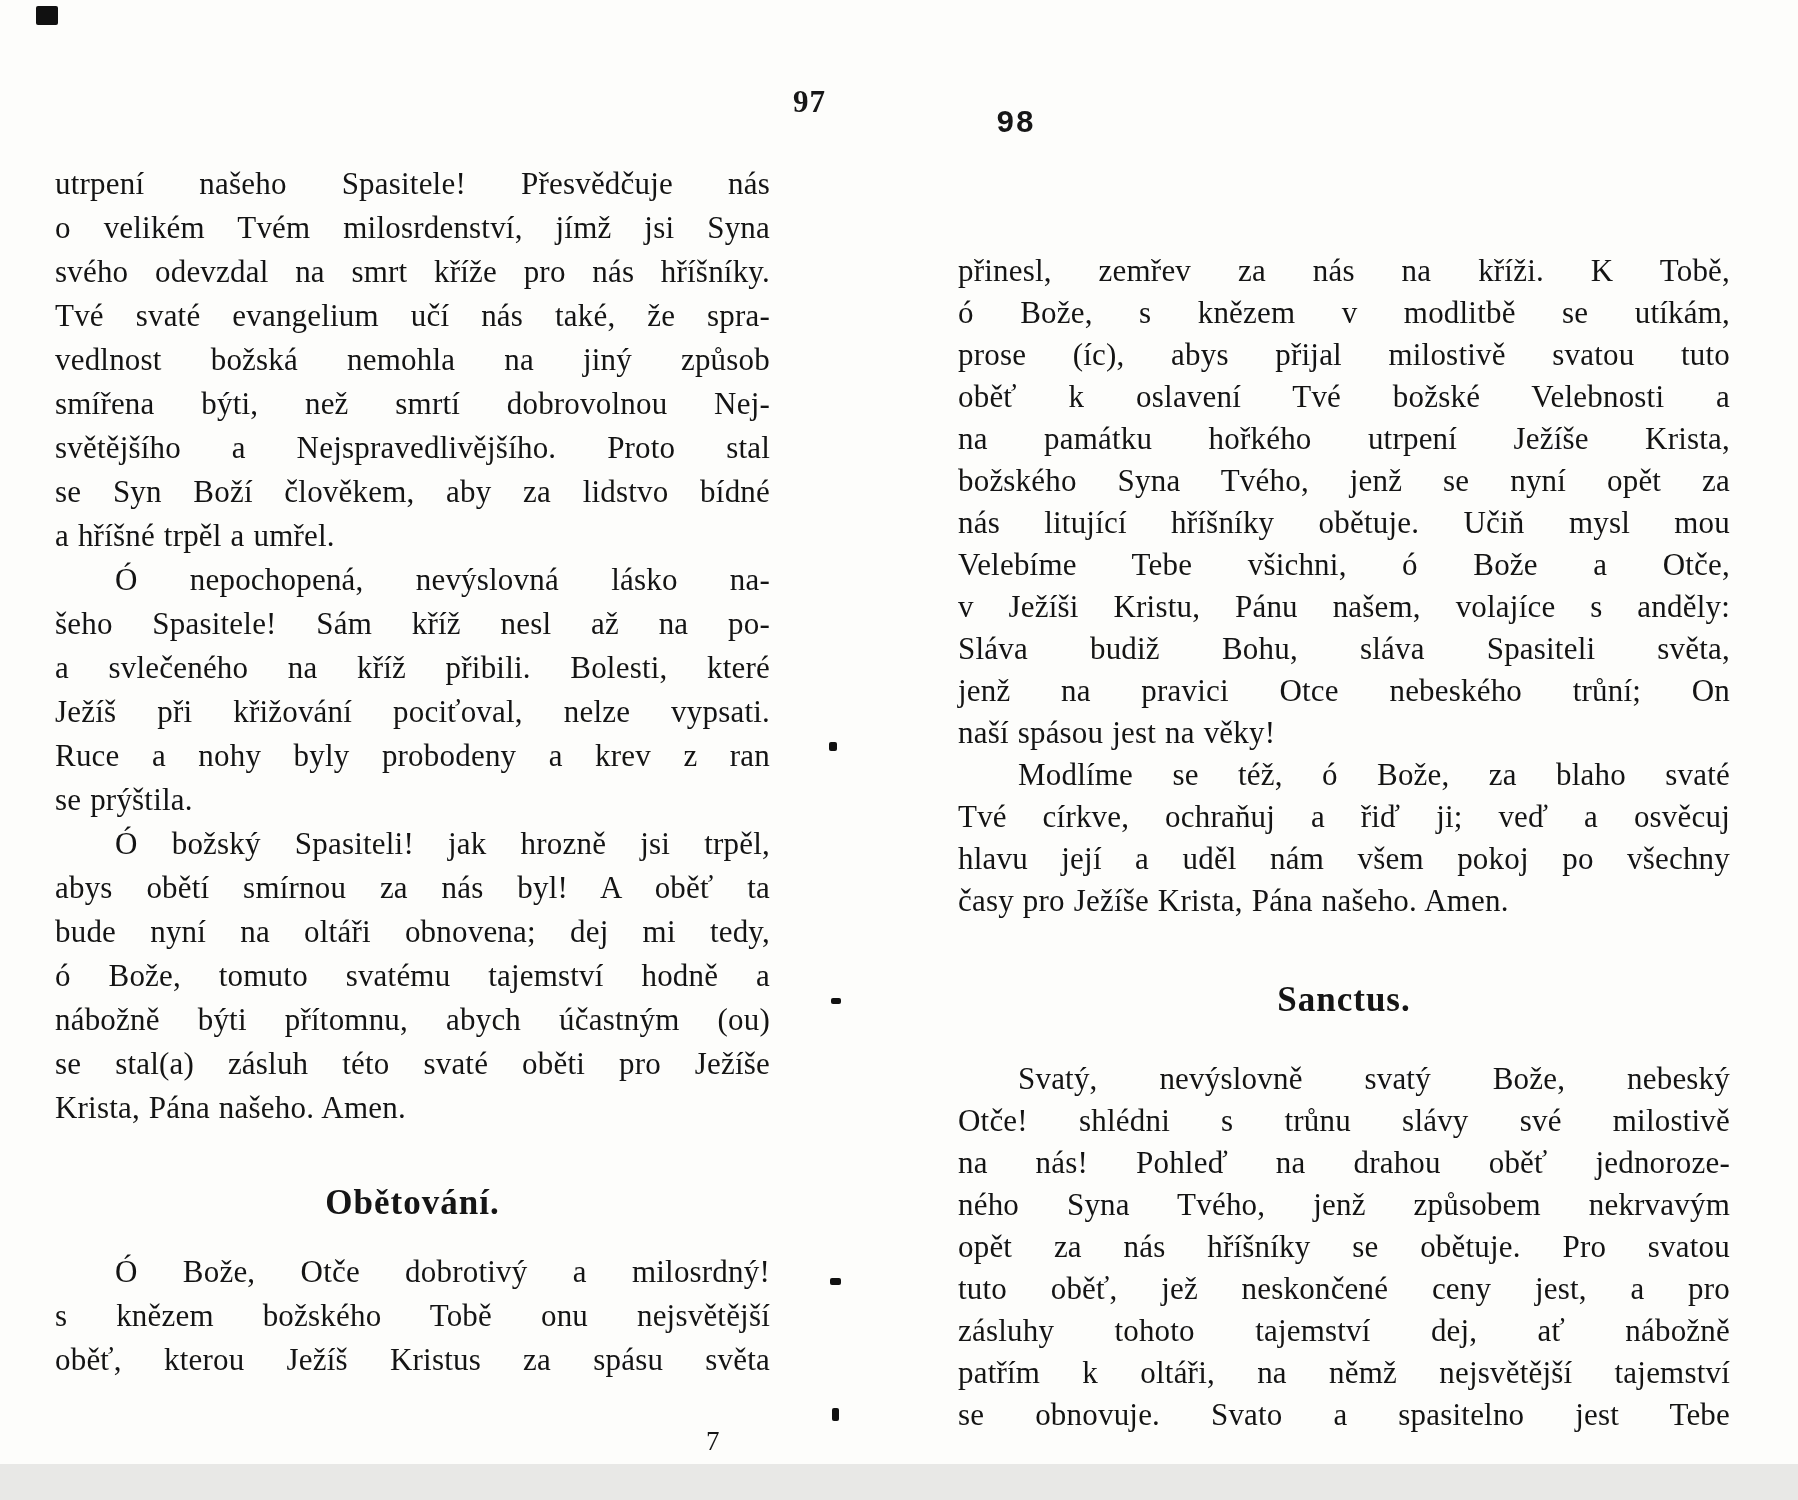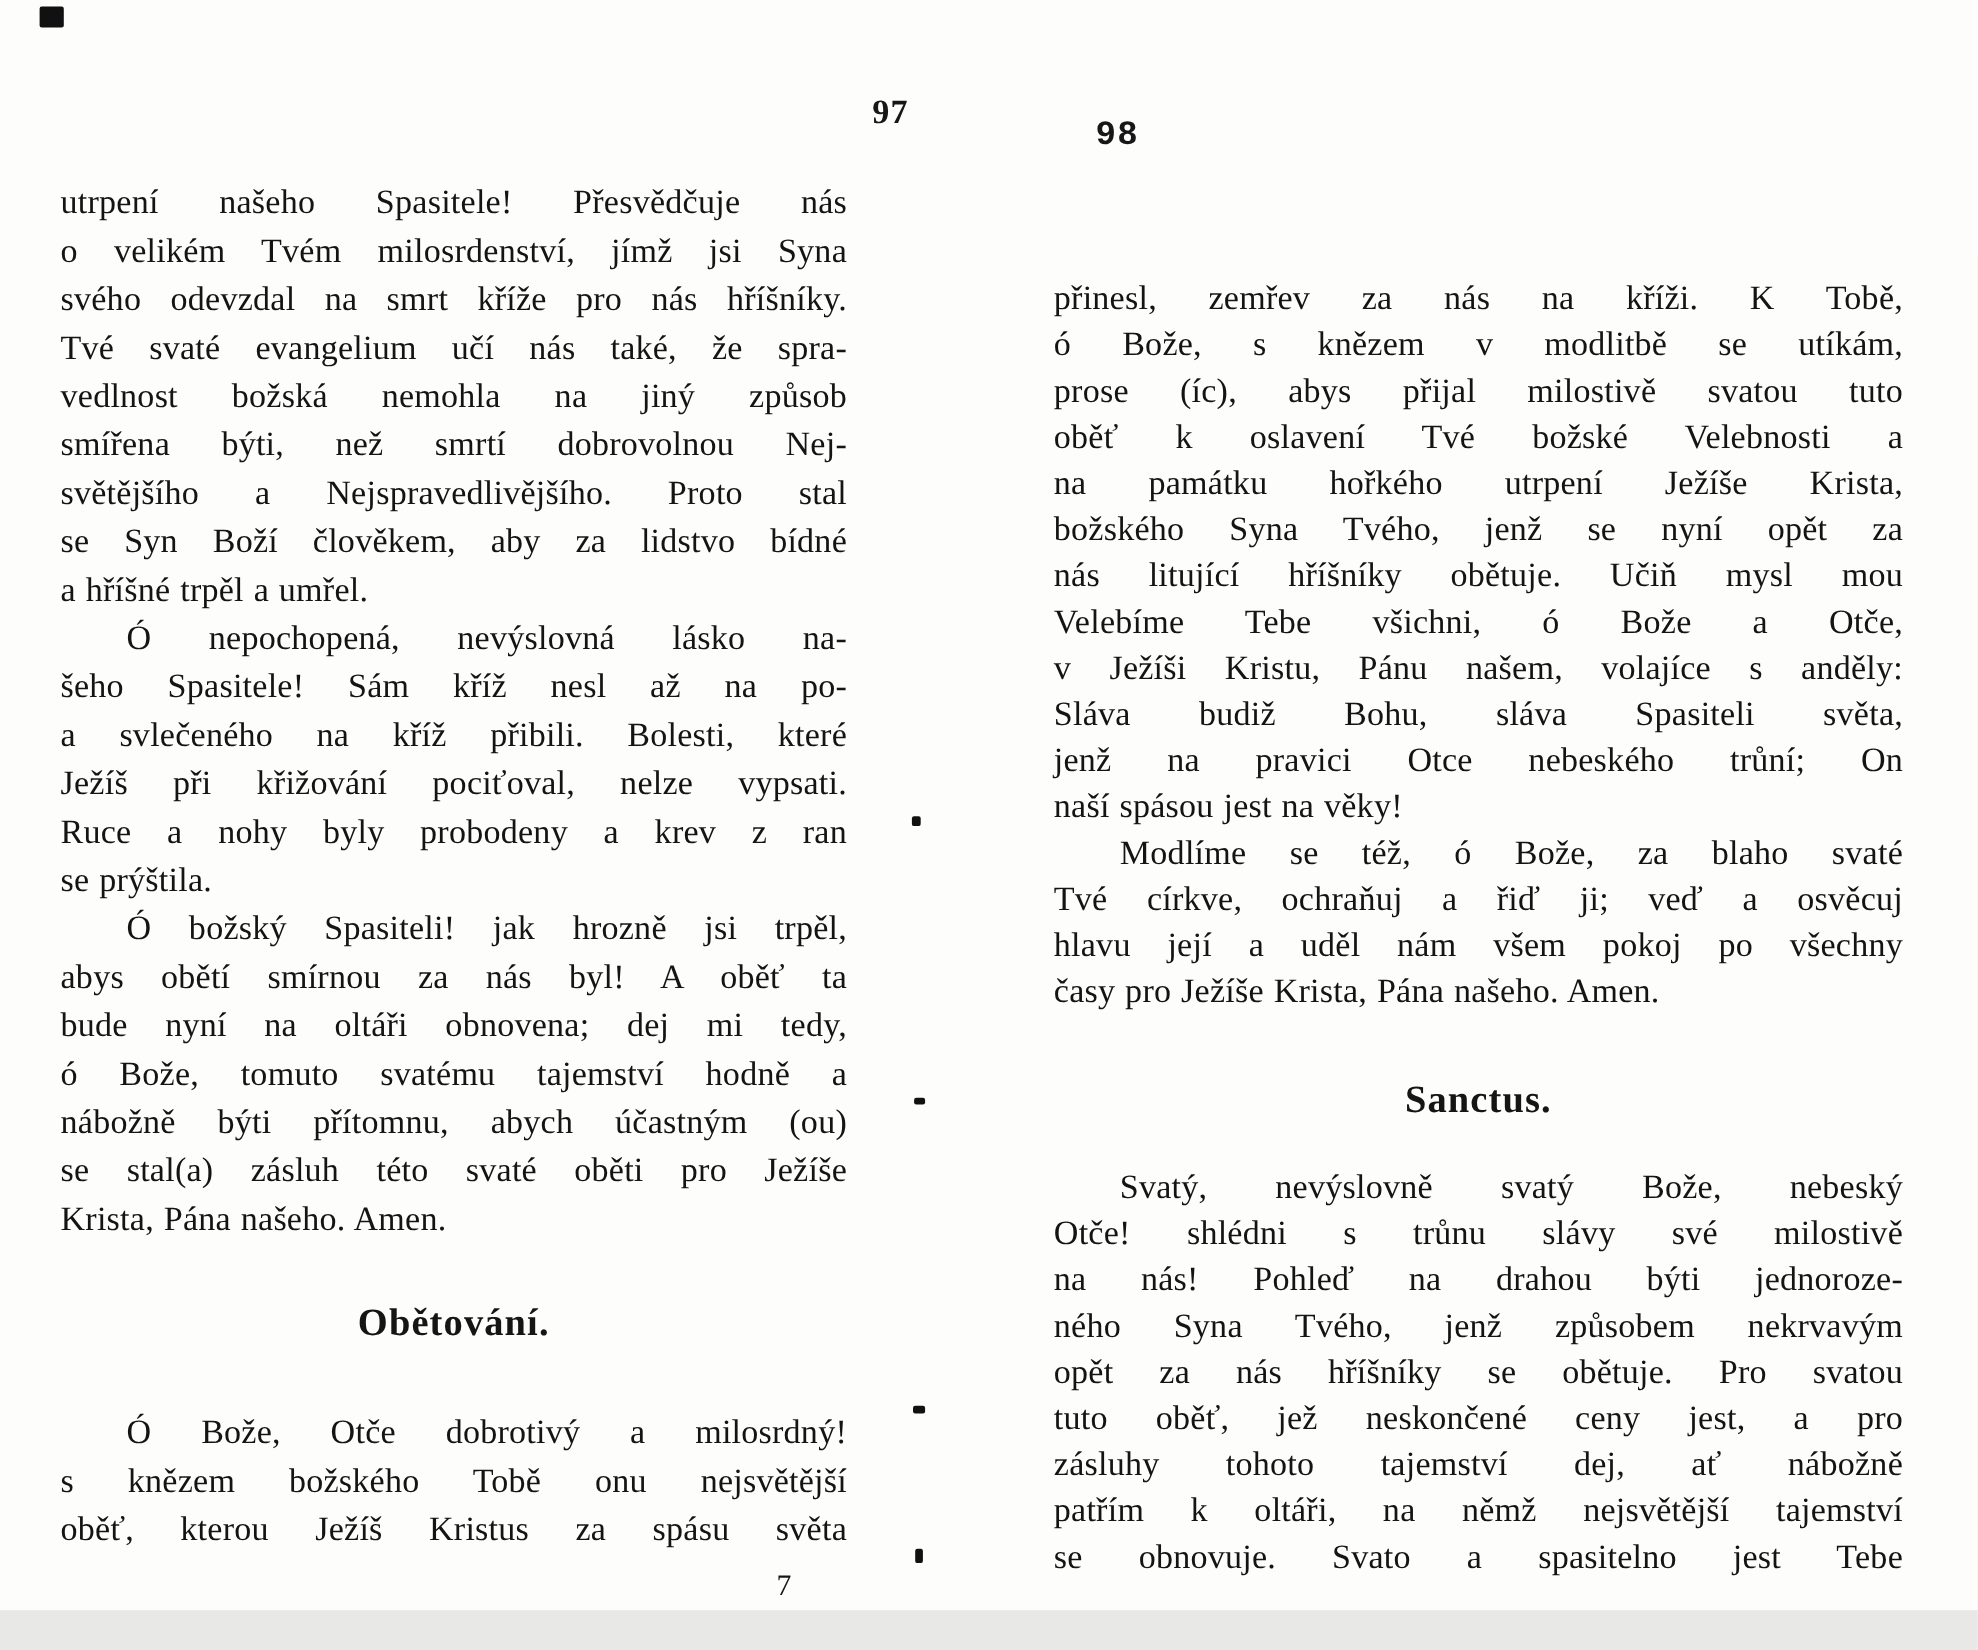--- a/index.html
+++ b/index.html
@@ -39,21 +39,21 @@
   .line.indent { text-indent:60px; }
   .para { margin:0; }
 
   .heading {
     text-align:center;
     font-weight:700;
     font-size:35px;
     letter-spacing:1px;
     color:#151515;
   }
-  #page-left  .heading { margin-top:50px; margin-bottom:54px; line-height:46px; }
+  #page-left  .heading { margin-top:50px; margin-bottom:24px; line-height:46px; }
   #page-right .heading { margin-top:55px; margin-bottom:35px; line-height:46px; }
 
   .footer-left {
     position:absolute; left:100px; top:1473px;
     font-size:32px; letter-spacing:0.5px; color:#161616;font-family:Liberation Serif, serif;
   }
   .footer-right {
     position:absolute; left:706px; top:1426px;
     font-size:27px; color:#161616;
   }
@@ -139,21 +139,21 @@
         <div class="para">
           <div class="line indent">Modlíme se též, ó Bože, za blaho svaté</div>
           <div class="line">Tvé církve, ochraňuj a řiď ji; veď a osvěcuj</div>
           <div class="line">hlavu její a uděl nám všem pokoj po všechny</div>
           <div class="line last">časy pro Ježíše Krista, Pána našeho. Amen.</div>
         </div>
         <div class="heading">Sanctus.</div>
         <div class="para">
           <div class="line indent">Svatý, nevýslovně svatý Bože, nebeský</div>
           <div class="line">Otče! shlédni s trůnu slávy své milostivě</div>
-          <div class="line">na nás! Pohleď na drahou býti jednoroze-</div>
+          <div class="line">na nás! Pohleď na drahou oběť jednoroze-</div>
           <div class="line">ného Syna Tvého, jenž způsobem nekrvavým</div>
           <div class="line">opět za nás hříšníky se obětuje. Pro svatou</div>
           <div class="line">tuto oběť, jež neskončené ceny jest, a pro</div>
           <div class="line">zásluhy tohoto tajemství dej, ať nábožně</div>
           <div class="line">patřím k oltáři, na němž nejsvětější tajemství</div>
           <div class="line">se obnovuje. Svato a spasitelno jest Tebe</div>
         </div>
       </div>
   </div>
 

